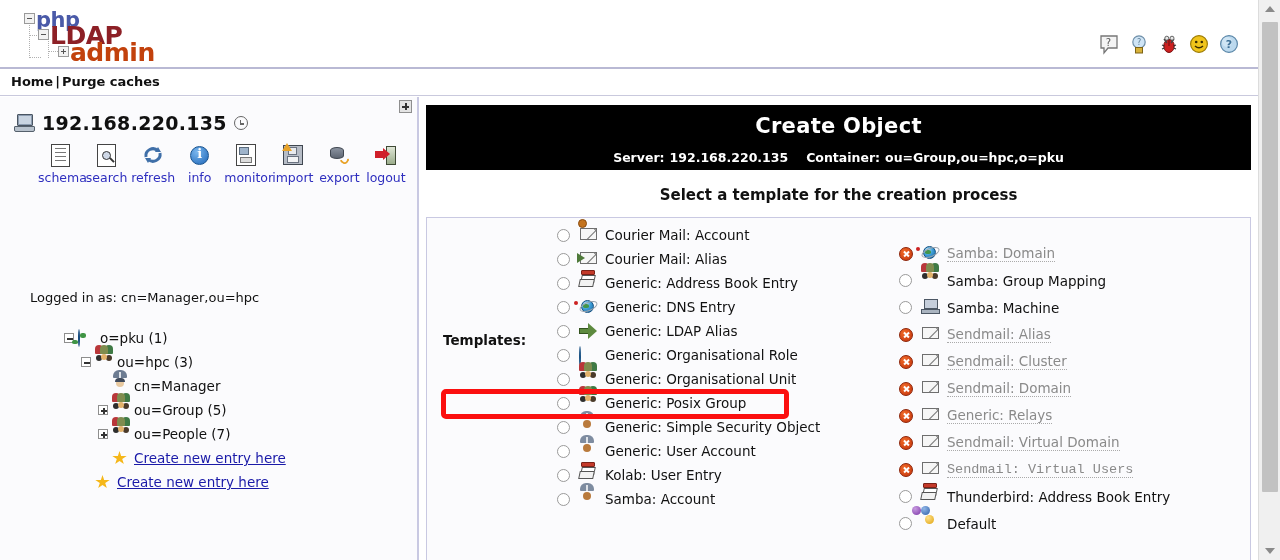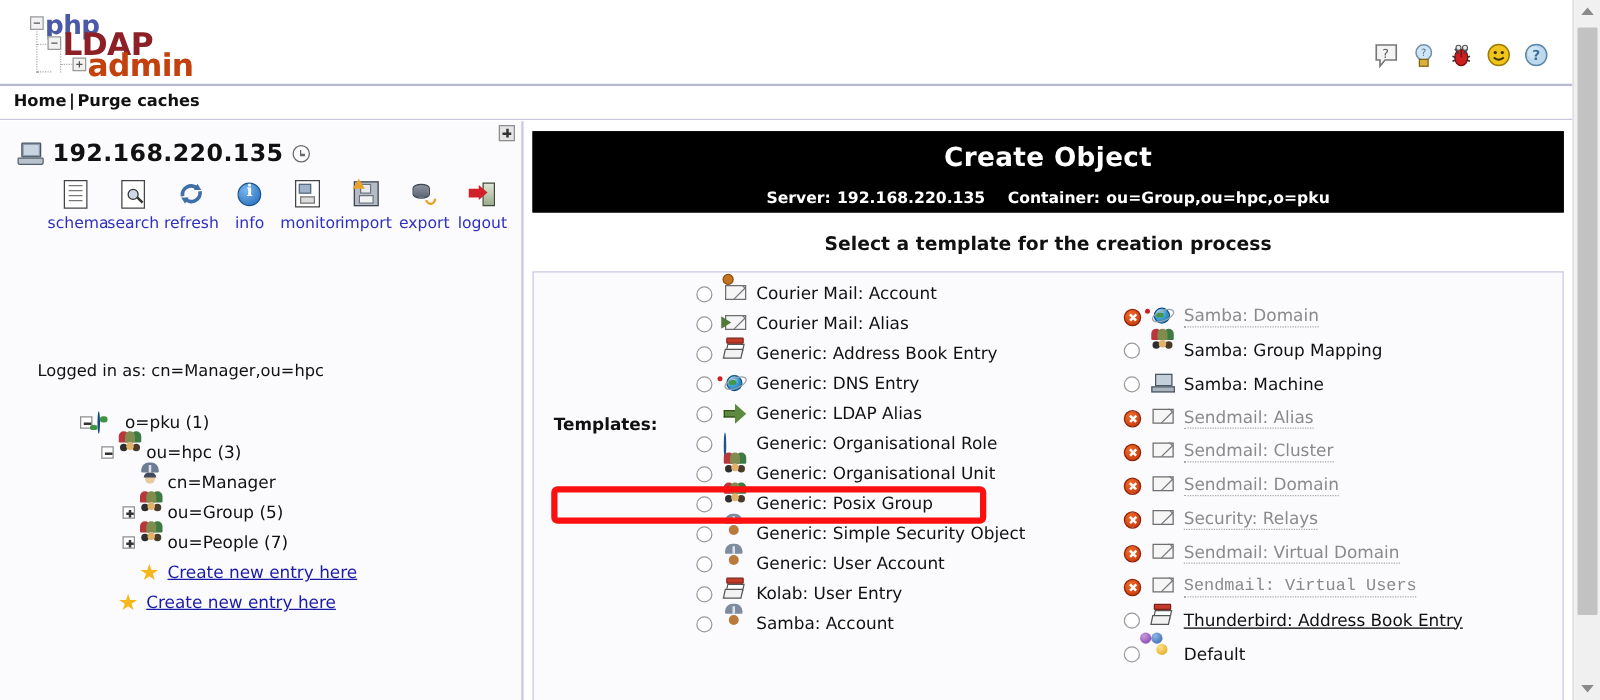--- a/index.html
+++ b/index.html
@@ -653,33 +653,33 @@
             <span class="tpl-text">Sendmail: Cluster</span>
           </div>
           <div class="tpl-row disabled" style="height: 27px;">
             <span class="xmark"></span>
             <span class="tpl-ico"><span class="ico-env"><span class="b"></span><span class="f"></span></span></span>
             <span class="tpl-text">Sendmail: Domain</span>
           </div>
           <div class="tpl-row disabled" style="height: 27px;">
             <span class="xmark"></span>
             <span class="tpl-ico"><span class="ico-env"><span class="b"></span><span class="f"></span></span></span>
-            <span class="tpl-text">Security: Relays</span>
+            <span class="tpl-text">Generic: Relays</span>
           </div>
           <div class="tpl-row disabled" style="height: 27px;">
             <span class="xmark"></span>
             <span class="tpl-ico"><span class="ico-env"><span class="b"></span><span class="f"></span></span></span>
             <span class="tpl-text">Sendmail: Virtual Domain</span>
           </div>
           <div class="tpl-row disabled" style="height: 27px; font-family: Liberation Mono, monospace;">
             <span class="xmark"></span>
             <span class="tpl-ico"><span class="ico-env"><span class="b"></span><span class="f"></span></span></span>
             <span class="tpl-text">Sendmail: Virtual Users</span>
           </div>
-          <div class="tpl-row" style="height: 27px; text-decoration: underline;">
+          <div class="tpl-row" style="height: 27px;">
             <span class="radio"></span>
             <span class="tpl-ico"><span class="ico-book"><span class="l1"></span><span class="l2"></span><span class="l3"></span></span></span>
             <span class="tpl-text">Thunderbird: Address Book Entry</span>
           </div>
           <div class="tpl-row" style="height: 27px;">
             <span class="radio"></span>
             <span class="tpl-ico"><span class="ico-default"><span class="s2"></span><span class="s3"></span><span class="s1"></span></span></span>
             <span class="tpl-text">Default</span>
           </div>
         </div>

